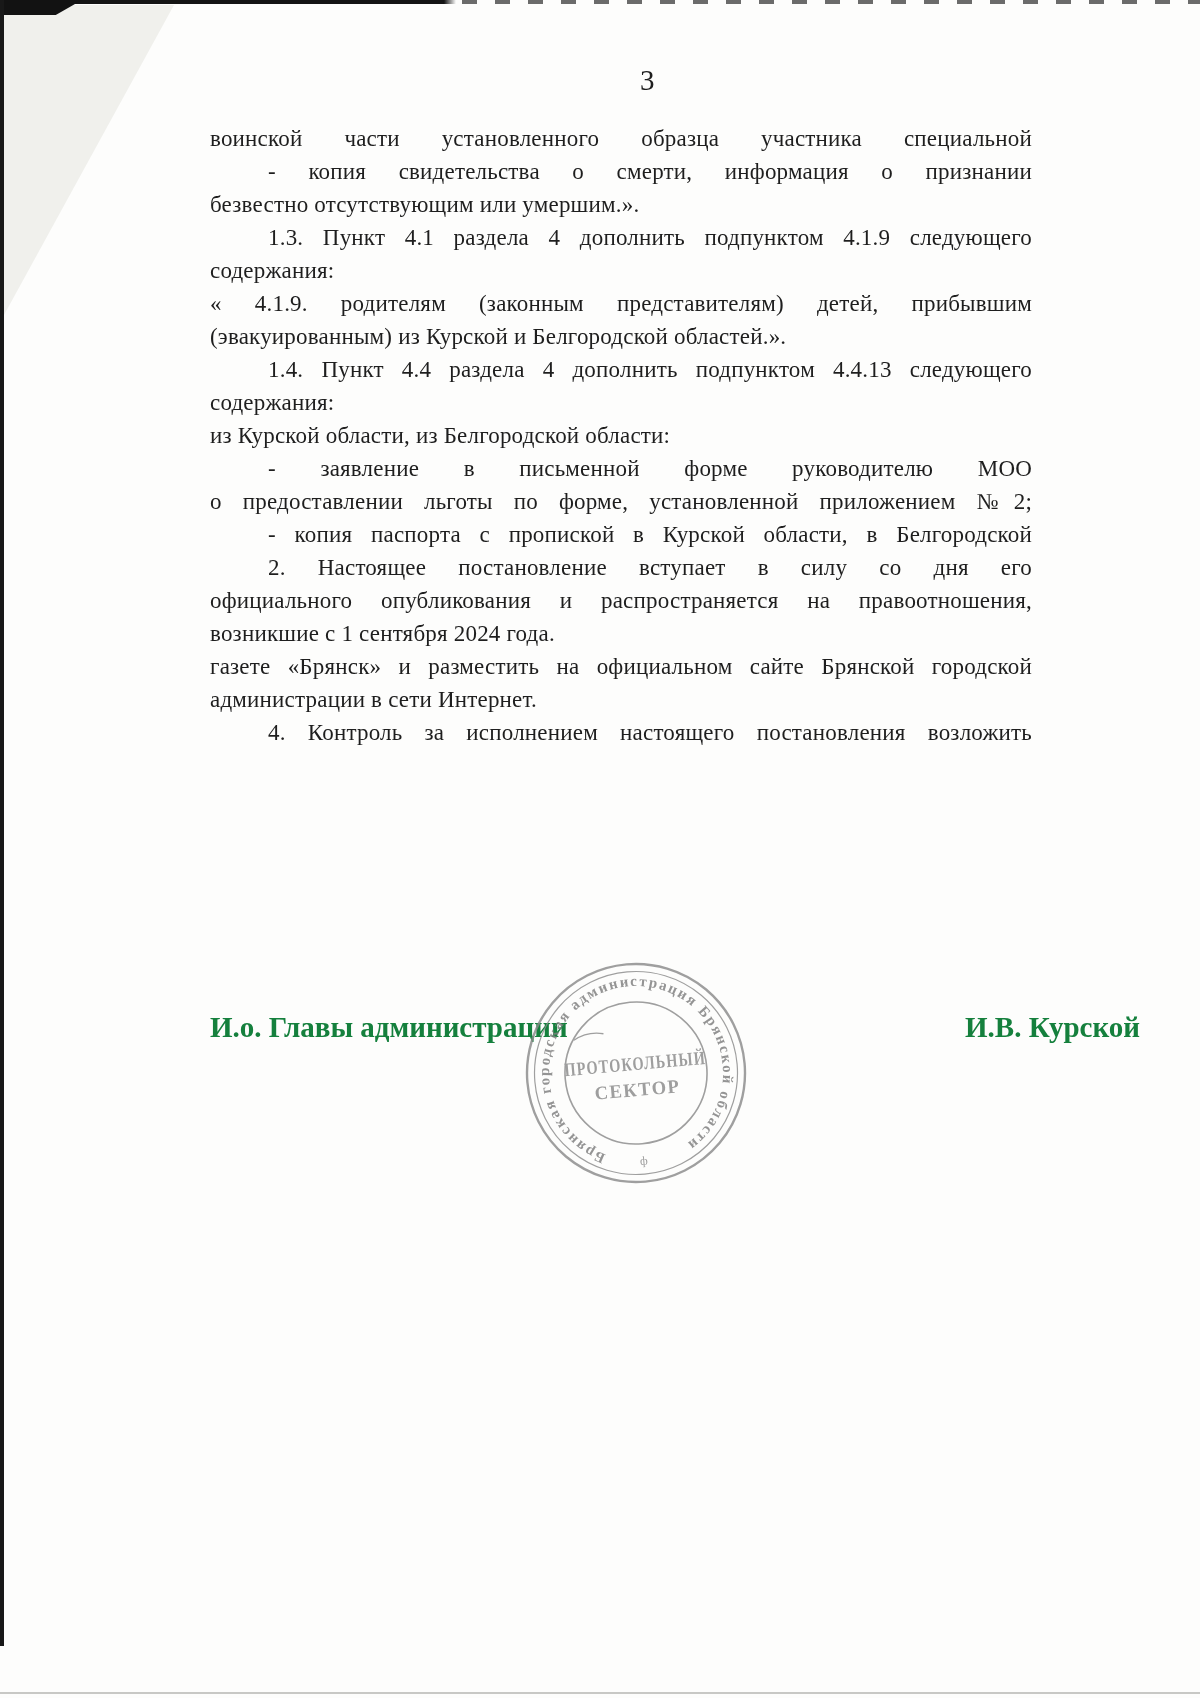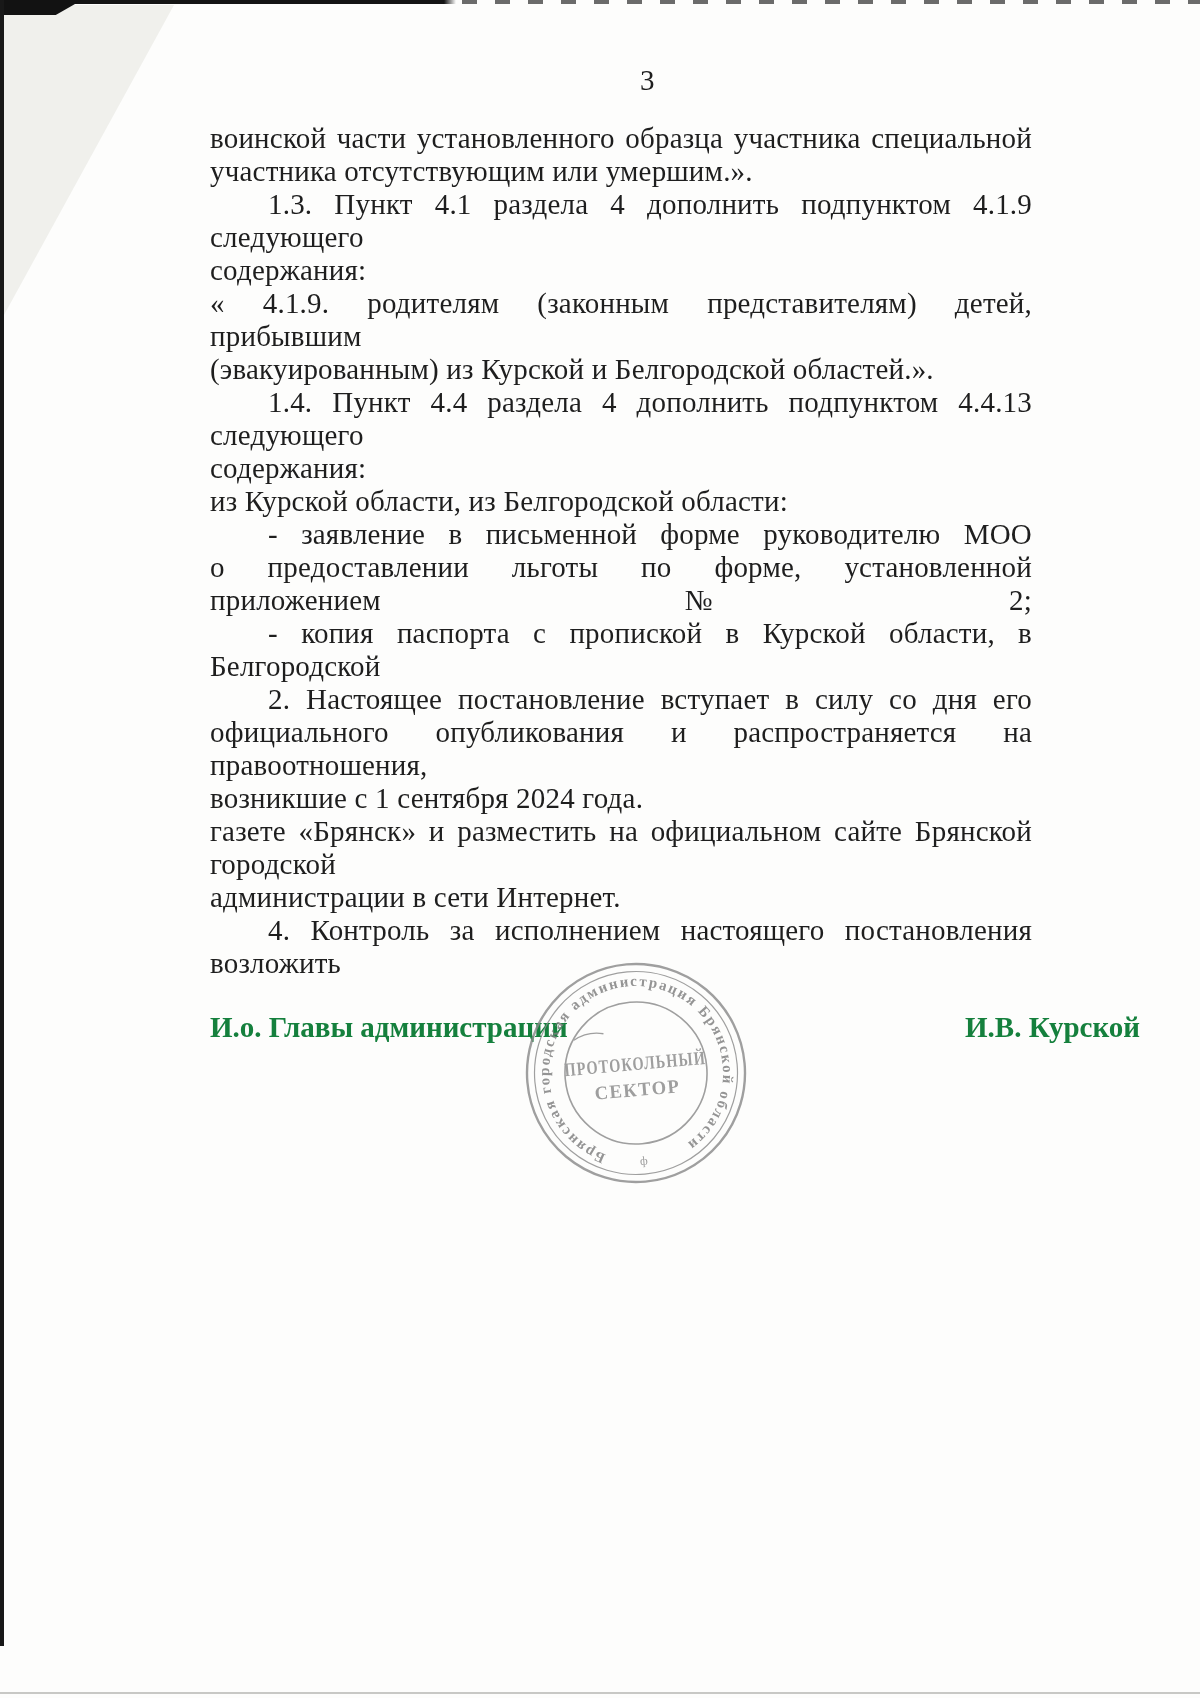--- a/index.html
+++ b/index.html
@@ -23,21 +23,21 @@
   .edge-left{position:absolute;top:0;left:0;width:4px;height:1646px;background:#181818;}
   .corner-shadow{
     position:absolute;top:5px;left:4px;width:170px;height:310px;
     background:#f0f0ec;clip-path:polygon(0 0,100% 0,0 100%);
   }
   .edge-bottom{position:absolute;top:1692px;left:0;width:1200px;height:2px;background:#c8c8c5;}
   
   .pagenum{position:absolute;top:64px;left:640px;width:60px;font-size:29px;line-height:33px;}
   .body-text{
     position:absolute;top:122px;left:210px;width:822px;
-    font-size:29px;line-height:33px;letter-spacing:.2px;
+    font-size:23px;line-height:33px;letter-spacing:.2px;
   }
   .ln{min-height:33px;text-align:left;}
   .ln.j{text-align:justify;text-align-last:justify;}
   .ln.i{text-indent:58px;}
   .sig-row{
     position:absolute;top:1009px;left:210px;width:930px;
     display:flex;justify-content:space-between;
     font-size:29px;line-height:36px;font-weight:bold;color:#15803d;
   }
   
@@ -62,21 +62,22 @@
   <div class="corner-shadow"></div>
   <div class="edge-top"></div>
   <div class="edge-corner"></div>
   <div class="edge-left"></div>
   <div class="edge-bottom"></div>
 
   <div class="pagenum">3</div>
 
   <div class="body-text">
     <div class="ln j">воинской части установленного образца участника специальной</div>
-    <div class="ln">участника отсутствующим или умершим.».</div>
+    <div class="ln j i">- копия свидетельства о смерти, информация о признании</div>
+    <div class="ln">безвестно отсутствующим или умершим.».</div>
     <div class="ln j i">1.3. Пункт 4.1 раздела 4 дополнить подпунктом 4.1.9 следующего</div>
     <div class="ln">содержания:</div>
     <div class="ln j">« 4.1.9. родителям (законным представителям) детей, прибывшим</div>
     <div class="ln">(эвакуированным) из Курской и Белгородской областей.».</div>
     <div class="ln j i">1.4. Пункт 4.4 раздела 4 дополнить подпунктом 4.4.13 следующего</div>
     <div class="ln">содержания:</div>
     <div class="ln">из Курской области, из Белгородской области:</div>
     <div class="ln j i">- заявление в письменной форме руководителю МОО</div>
     <div class="ln j">о предоставлении льготы по форме, установленной приложением №2;</div>
     <div class="ln j i">- копия паспорта с пропиской в Курской области, в Белгородской</div>

